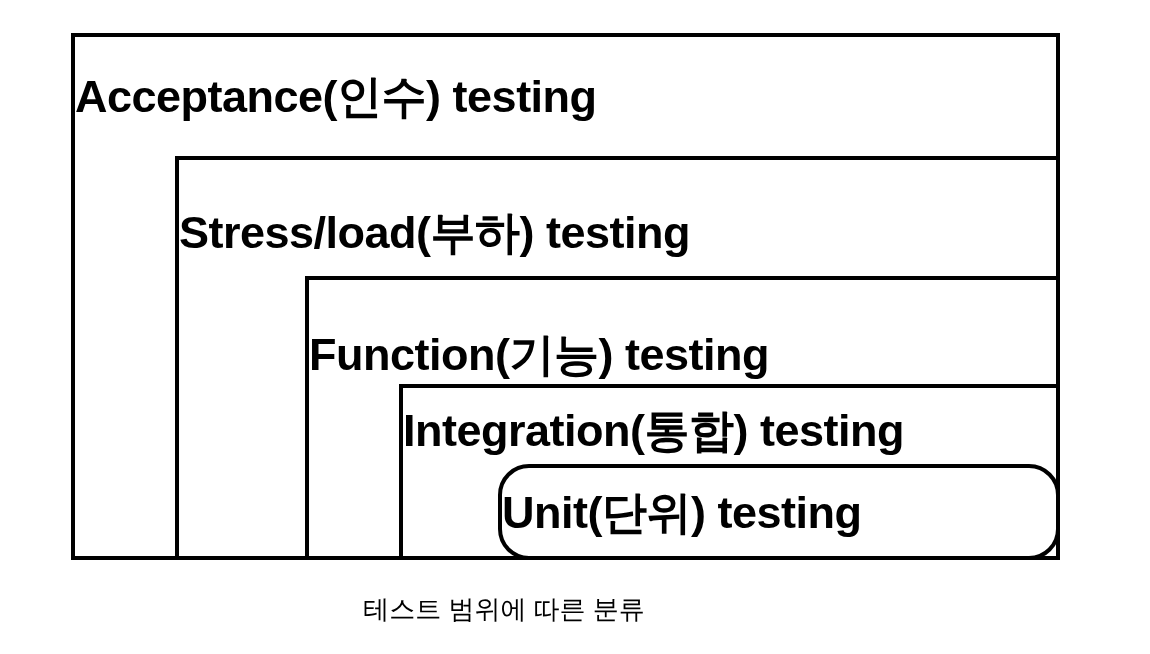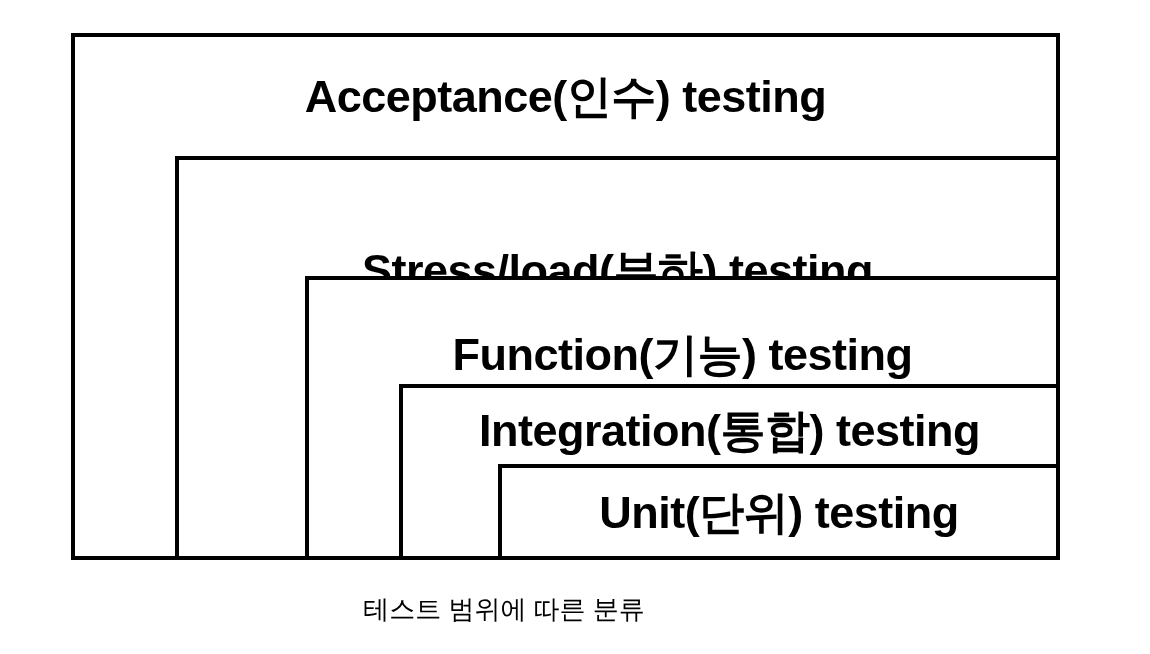--- a/index.html
+++ b/index.html
@@ -19,29 +19,29 @@
     position: absolute;
     box-sizing: border-box;
     border: 4px solid #000000;
     background: #ffffff;
   }
   
   .b1 { left: 71px;  top: 33px;  width: 989px; height: 527px; }
   .b2 { left: 175px; top: 156px; width: 885px; height: 404px; }
   .b3 { left: 305px; top: 276px; width: 755px; height: 284px; }
   .b4 { left: 399px; top: 384px; width: 661px; height: 176px; }
-  .b5 { left: 498px; top: 464px; width: 562px; height: 96px;  }
+  .b5 { left: 498px; top: 464px; width: 562px; height: 96px; border-radius: 31px;  }
   
   .strip {
     display: flex;
     align-items: center;
-    justify-content: center;
+    justify-content: flex-start;
   }
   .s1 { height: 119px; }
-  .s2 { height: 144px; margin-top: 38px; }
+  .s2 { height: 144px; }
   .s3 { height: 104px; margin-top: 22px; }
   .s4 { height: 85px;  }
   .s5 { height: 88px;  }
   .label {
     font-size: 45px;
     font-weight: bold;
     color: #000000;
     white-space: nowrap;
     letter-spacing: -0.5px;
     line-height: 1;

